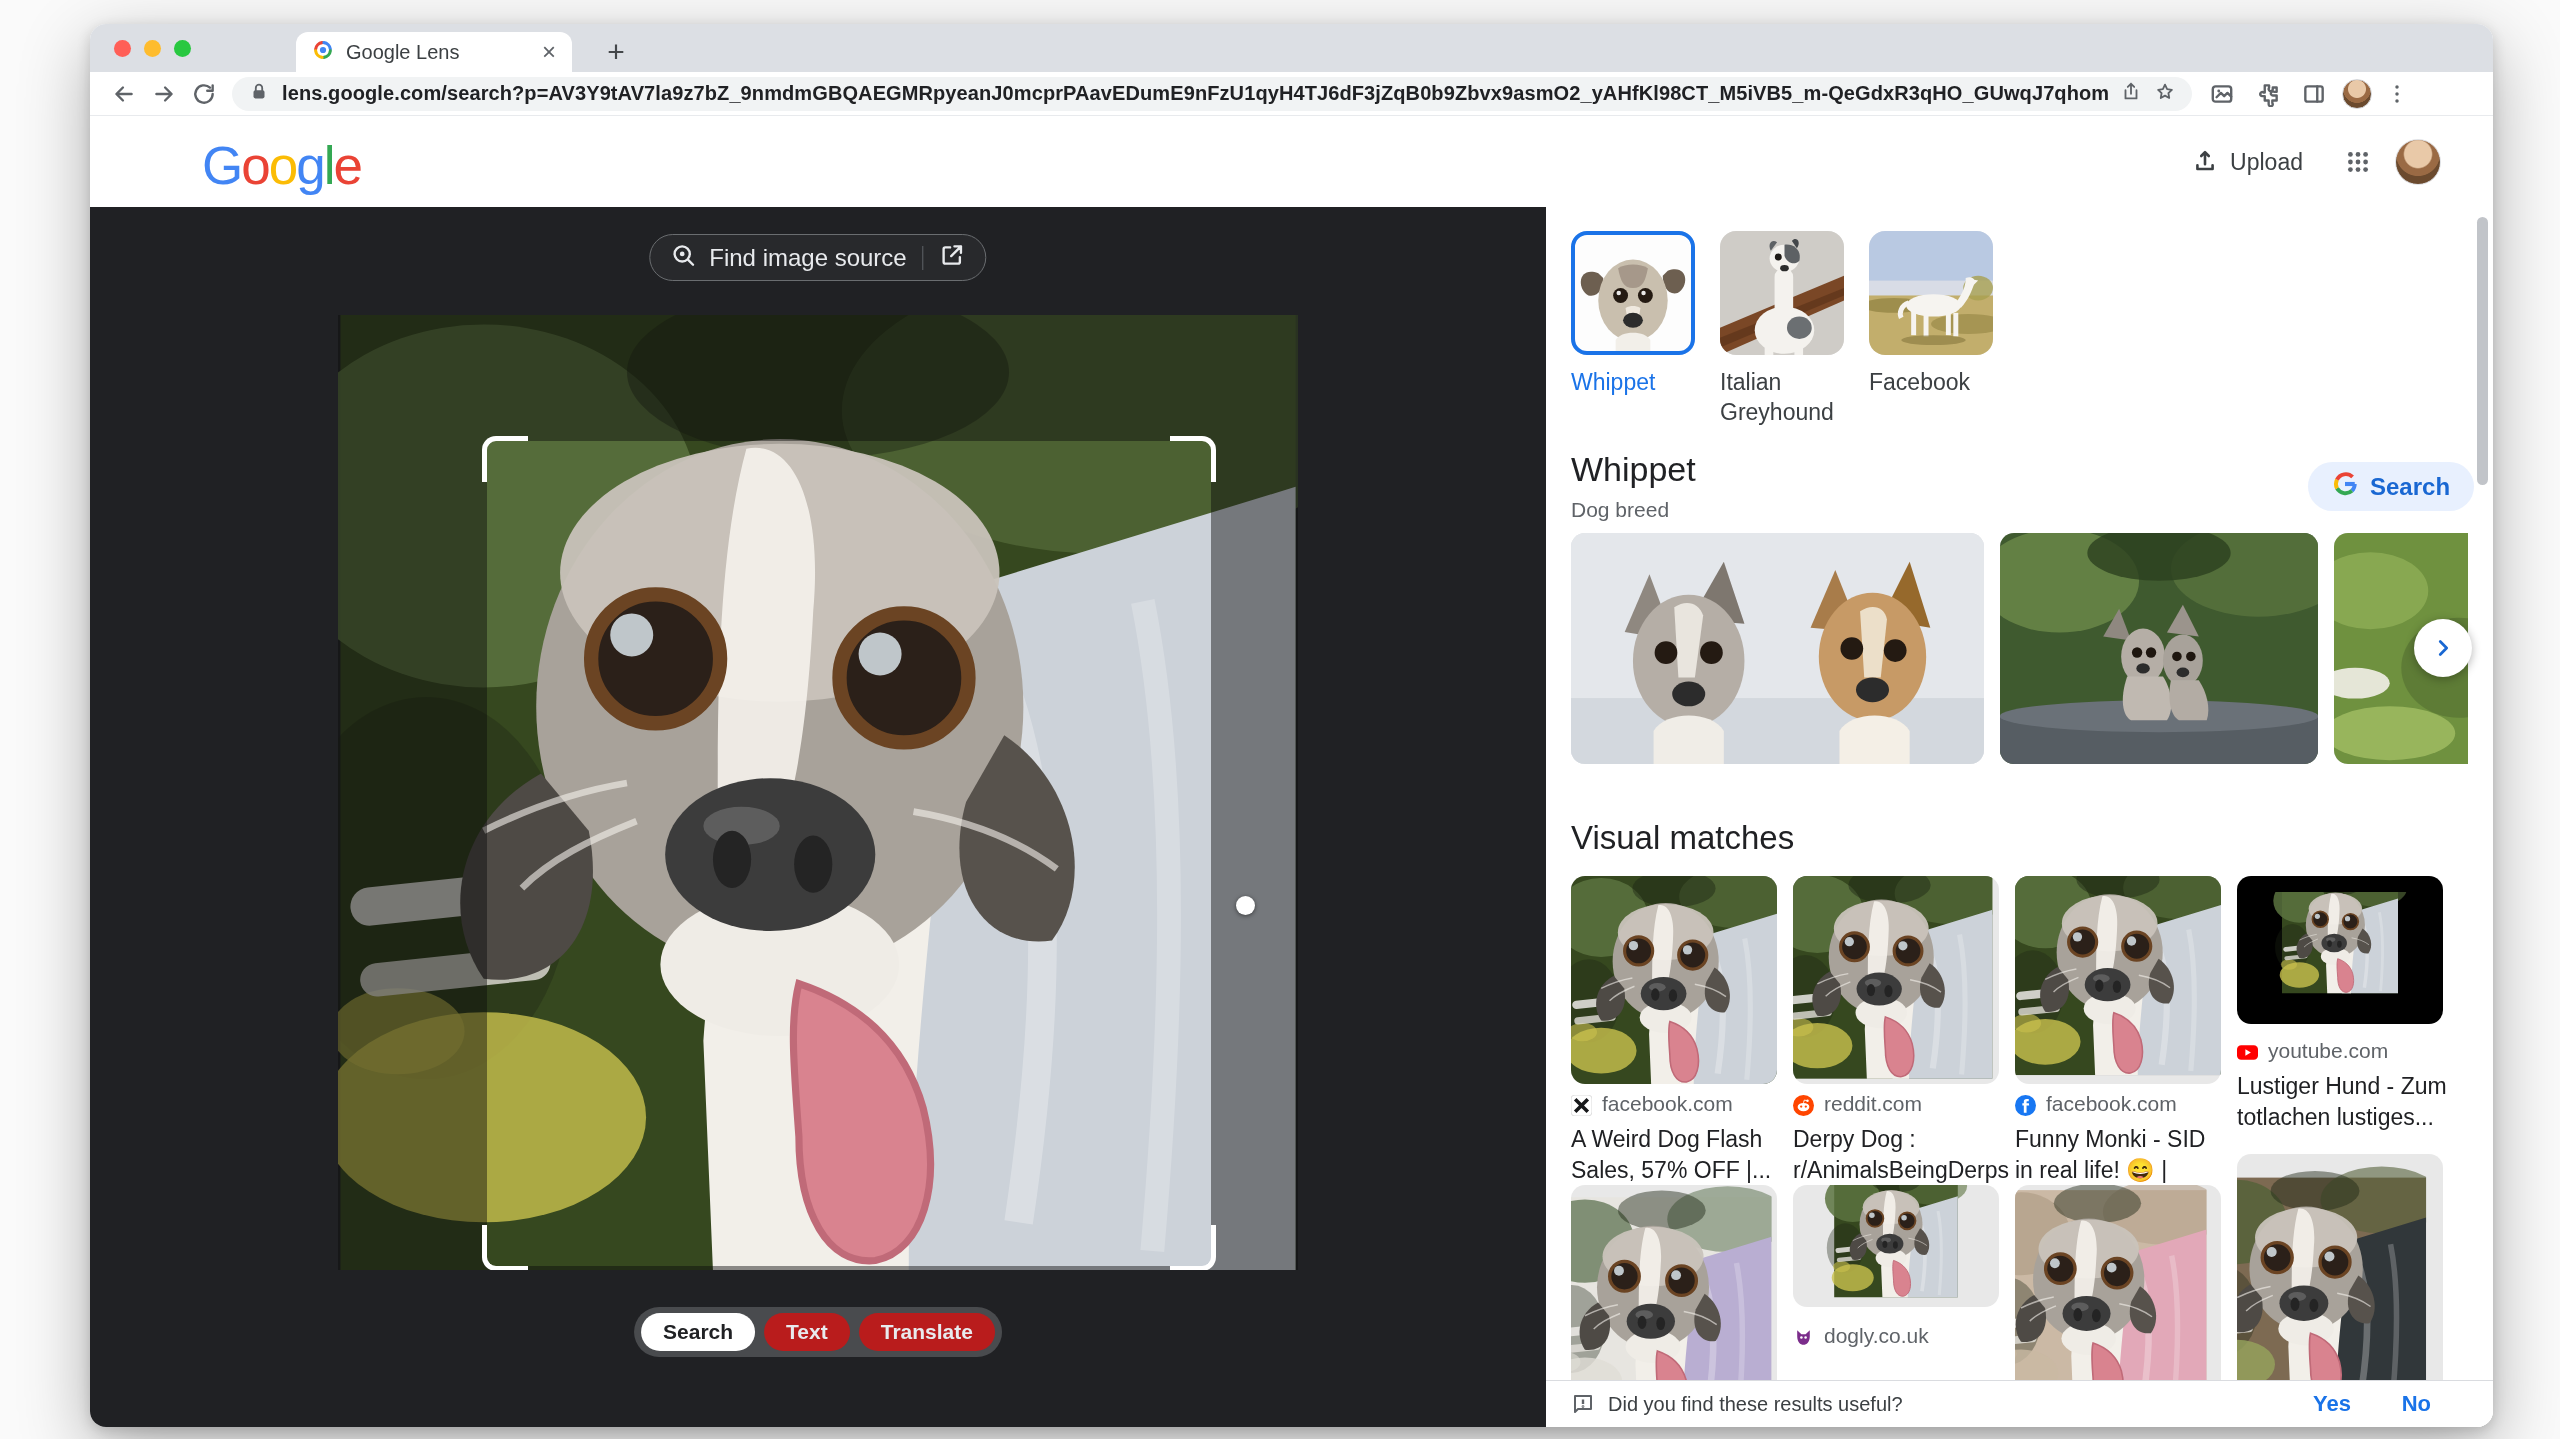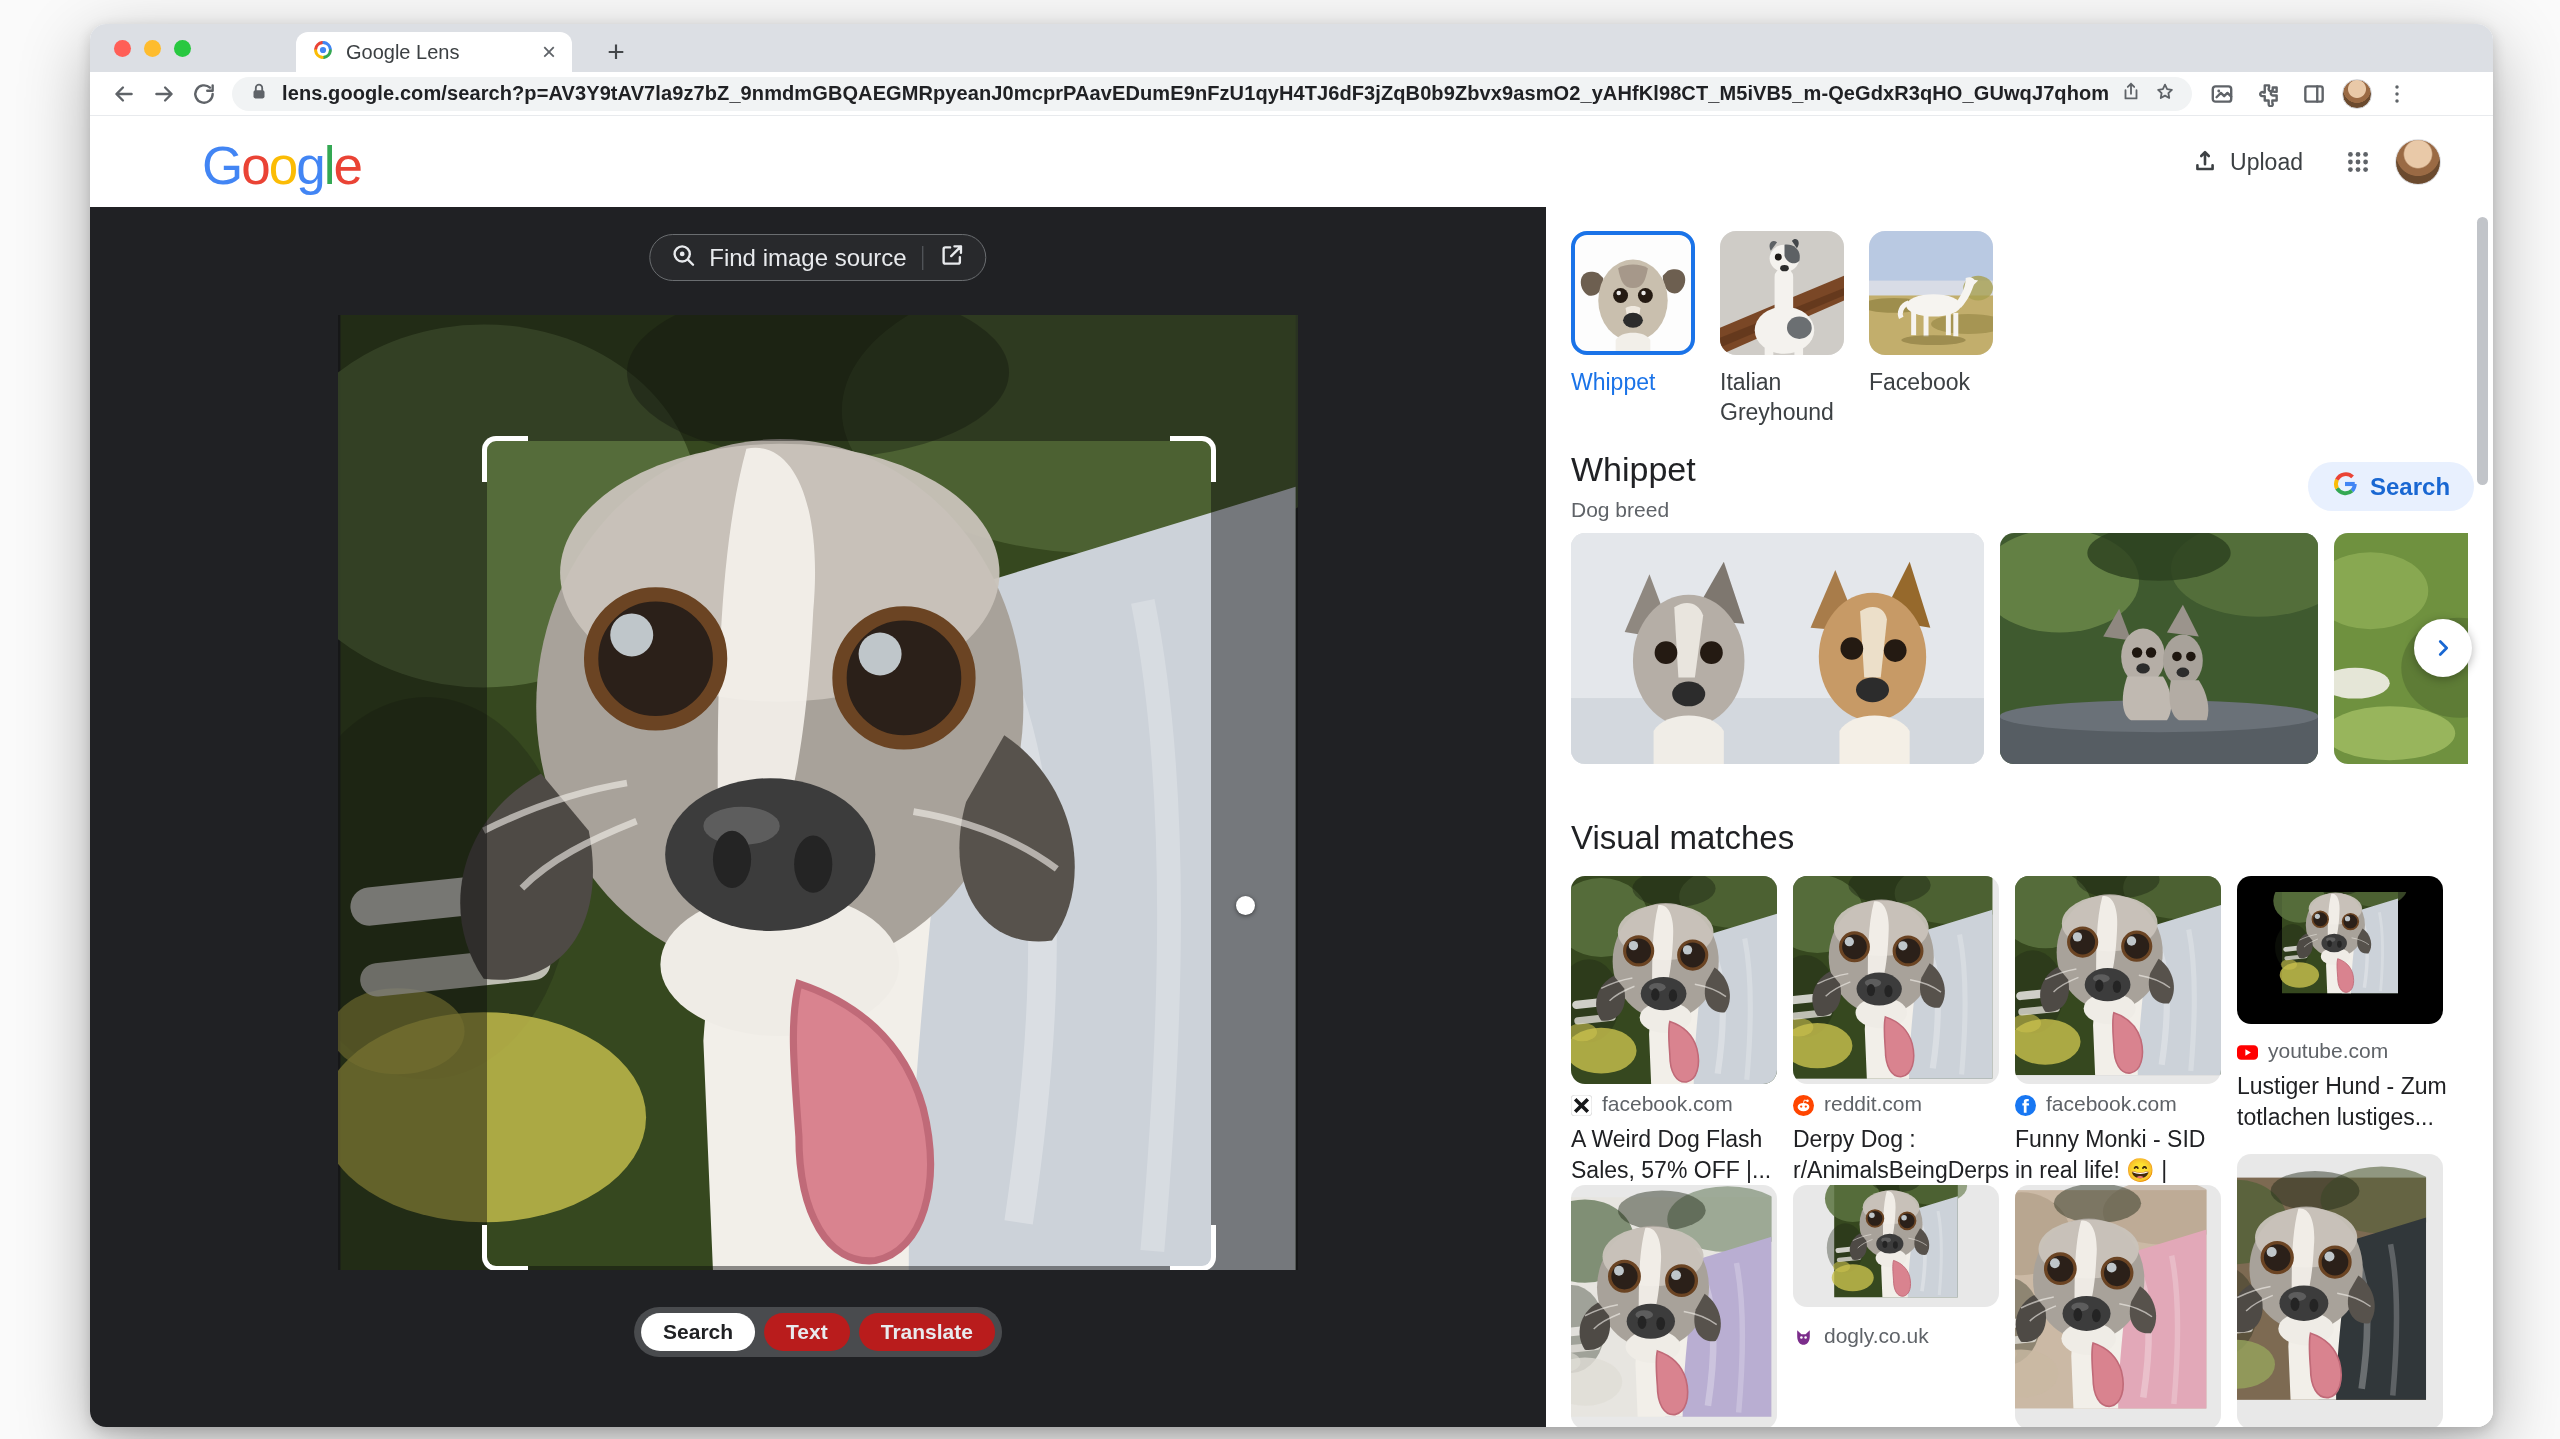--- a/index.html
+++ b/index.html
@@ -572,17 +572,29 @@
         <svg viewBox="16 6 170 190" preserveAspectRatio="xMidYMid slice">
             <use href="#scene-derpy"></use>
           </svg>
       </div>
       <div class="tile scene-path" style="left:691px; top:947px; height:275px">
         <svg viewBox="18 2 160 198" preserveAspectRatio="xMidYMid slice">
             <use href="#scene-derpy"></use>
           </svg>
       </div>
 
+      <div class="feedback">
+        <span class="fb-icon">
+          <svg viewBox="0 0 24 24">
+              <path d="M4 4h16v13H7l-3 3z" stroke-linejoin="round"></path>
+              <path d="M12 7.5v4.5" stroke-width="2.4"></path>
+              <circle cx="12" cy="14.6" r=".4" fill="#5f6368"></circle>
+            </svg>
+        </span>
+        <span class="fb-text">Did you find these results useful?</span>
+        <span class="fb-yes">Yes</span>
+        <span class="fb-no">No</span>
+      </div>
 
       <div class="scrollbar"></div>
     </div>
   </div>
 </div>
 
 </body></html>

